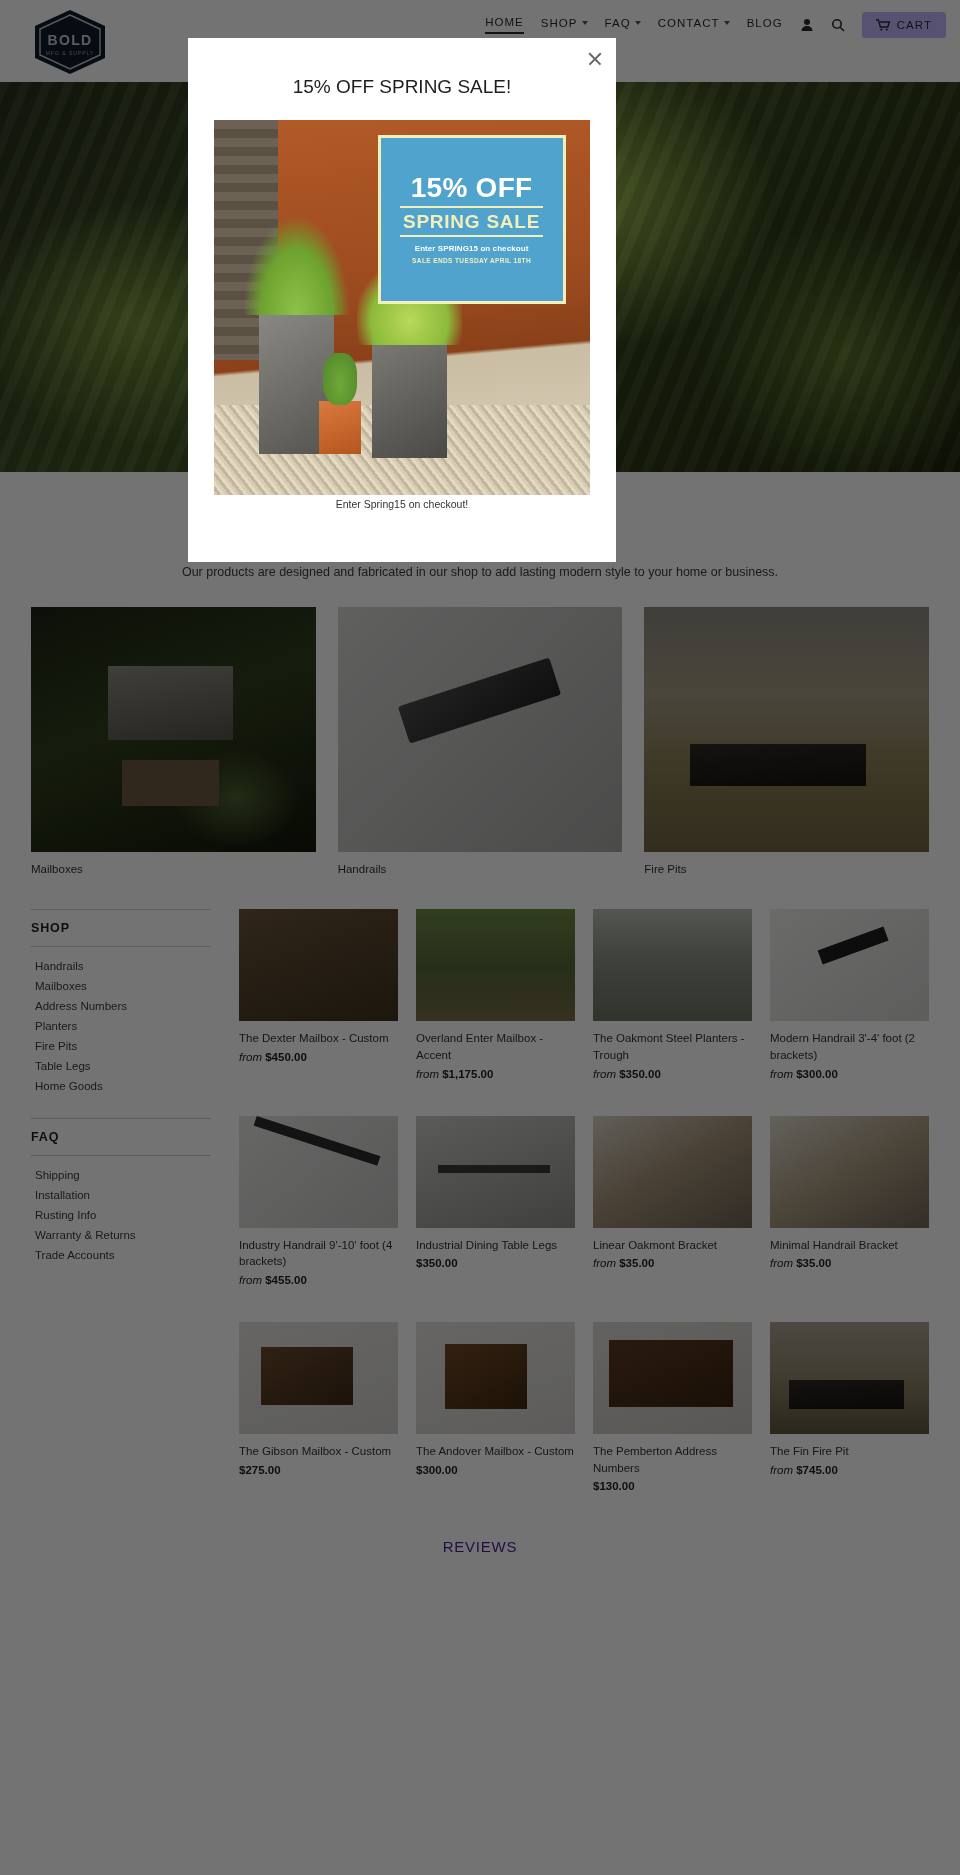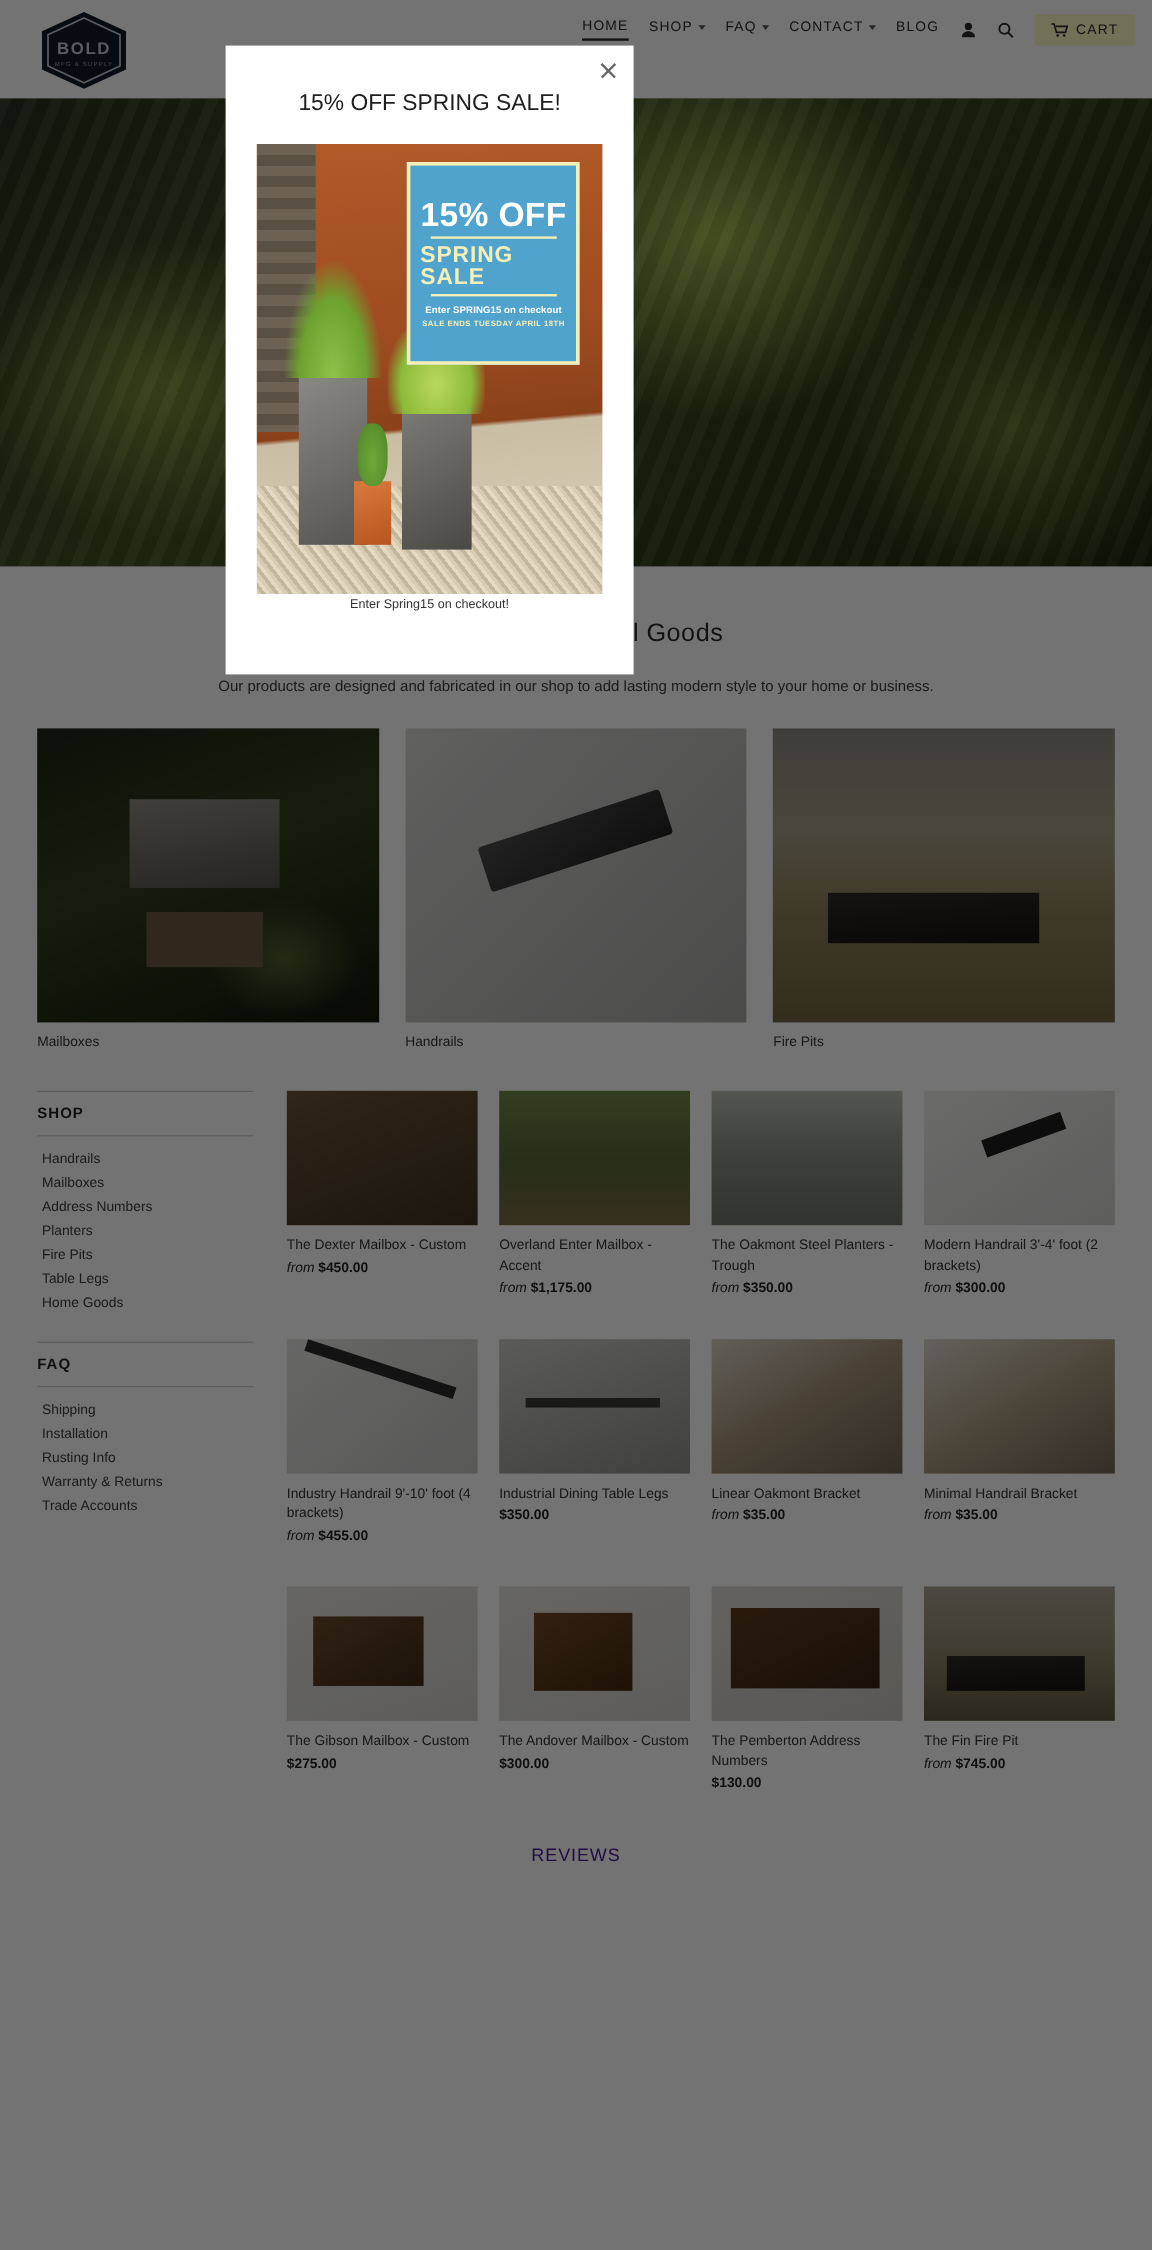--- a/index.html
+++ b/index.html
@@ -22,21 +22,21 @@
   .nav a {
     font-size:11.5px; letter-spacing:.09em; color:#2b2b2b;
     text-decoration:none; text-transform:uppercase; white-space:nowrap;
     display:flex; align-items:center; gap:4px; padding-bottom:4px;
   }
   .nav a.active { border-bottom:2px solid #2b2b2b; }
   .caret { border-left:3.5px solid transparent; border-right:3.5px solid transparent; border-top:4.5px solid #555; display:inline-block; }
   .icon-btn { display:flex; align-items:center; }
   .cart-btn {
     display:flex; align-items:center; gap:7px;
-    background:#fef9c3; padding:7px 14px; border-radius:3px;
+    background:#c4b5fd; padding:7px 14px; border-radius:3px;
     font-size:11.5px; letter-spacing:.09em; color:#2b2b2b; text-transform:uppercase;
   }
 
   
   .hero { height:390px; position:relative; overflow:hidden;
     background:
       radial-gradient(ellipse 260px 200px at 14% 62%, #7d9a3e 0%, rgba(125,154,62,0) 62%),
       radial-gradient(ellipse 300px 250px at 62% 30%, #9cbf4e 0%, rgba(156,191,78,0) 60%),
       radial-gradient(ellipse 240px 220px at 88% 70%, #5e7a2e 0%, rgba(94,122,46,0) 62%),
       linear-gradient(135deg,#2b3420 0%,#465a26 38%,#20280f 100%);
@@ -108,21 +108,21 @@
       background:linear-gradient(155deg,#5d3a1f,#3a2412); }
   .t-fin      { background:linear-gradient(180deg,#a9a293 0%,#8d8469 52%,#5f5740 100%); }
   .t-fin:after{ content:""; position:absolute; left:12%; top:52%; width:72%; height:26%;
       background:linear-gradient(175deg,#2d2a24,#161310); }
 
   .reviews { text-align:center; padding:46px 0 0; }
   .reviews h2 { font-size:15px; font-weight:400; letter-spacing:.05em; color:#4c1d95; }
 
   
   .modal {
-    position:absolute; left:188px; top:38px; width:340px; height:524px;
+    position:absolute; left:188px; top:38px; width:428px; height:524px;
     background:#fff; z-index:100;
   }
   .modal-close {
     position:absolute; right:11px; top:11px; width:20px; height:20px;
     cursor:pointer; color:#555;
   }
   .modal-close:before, .modal-close:after{
     content:""; position:absolute; left:2px; top:9px; width:16px; height:1.6px; background:#666;
   }
   .modal-close:before{ transform:rotate(45deg); }

